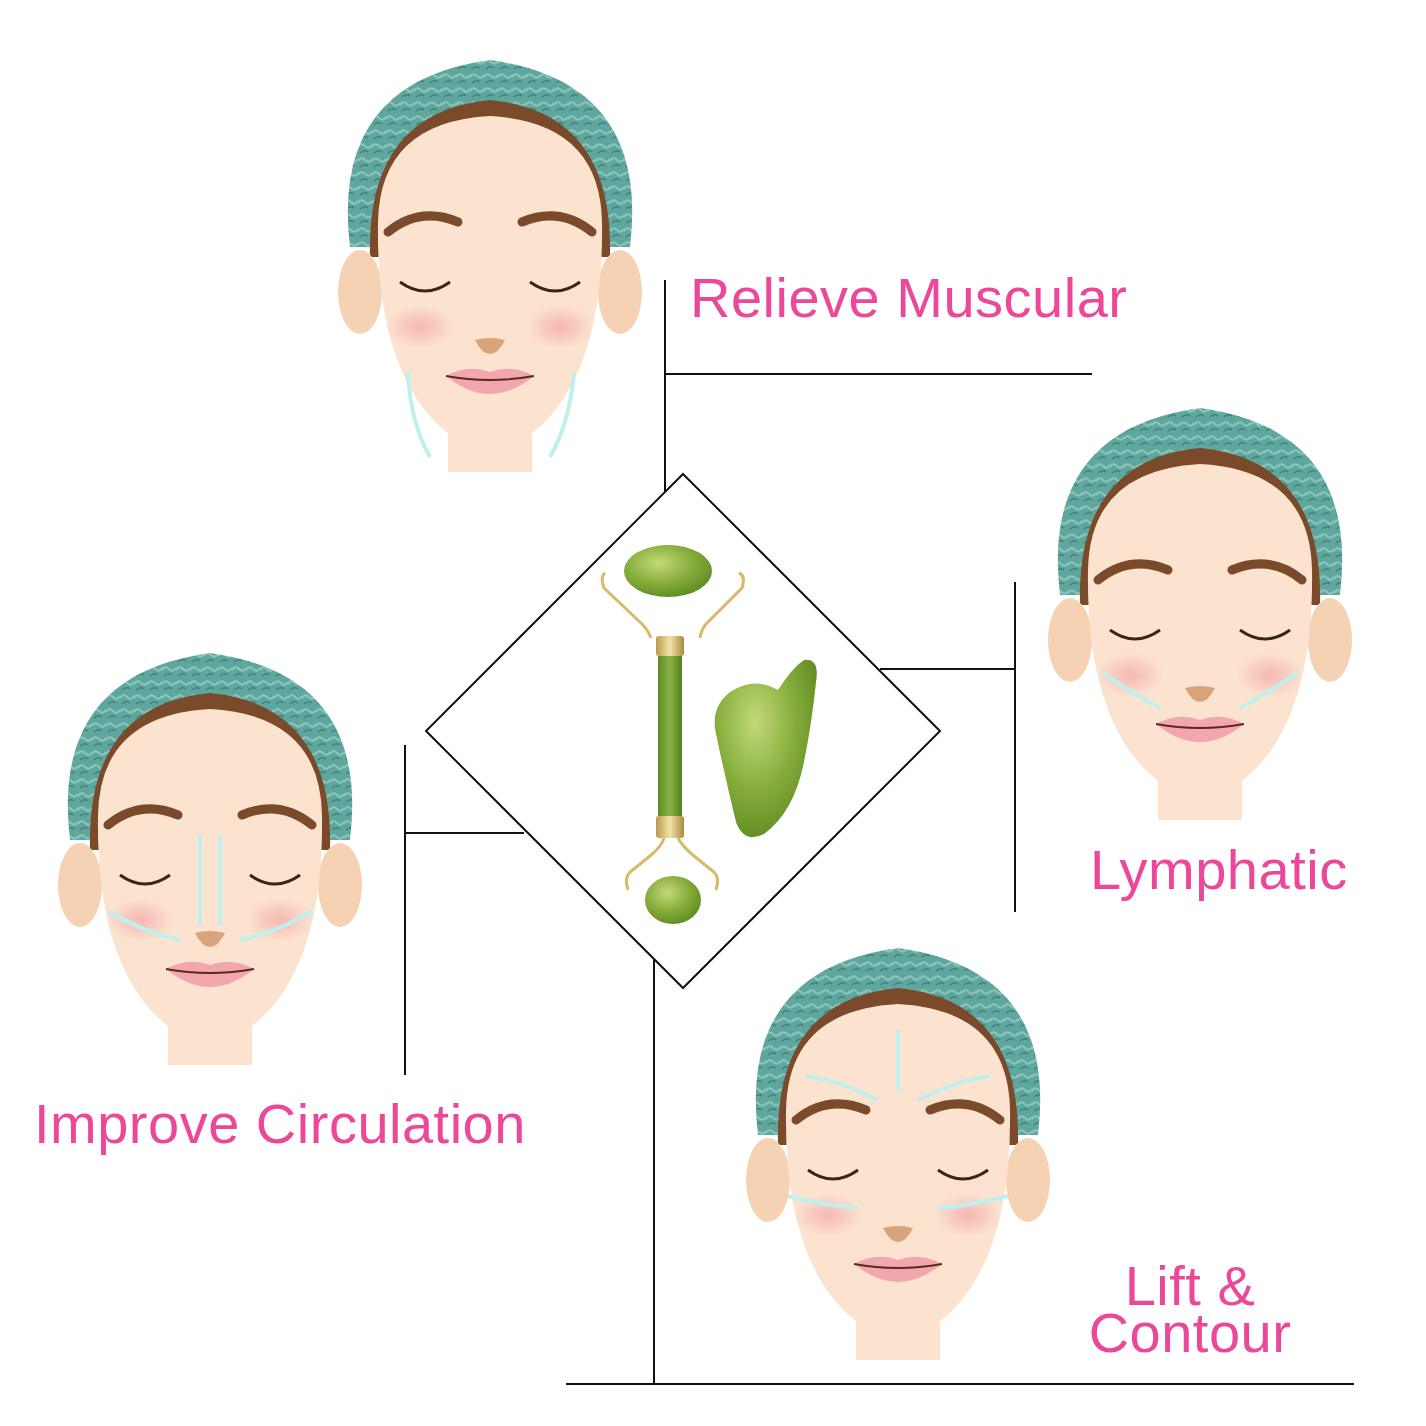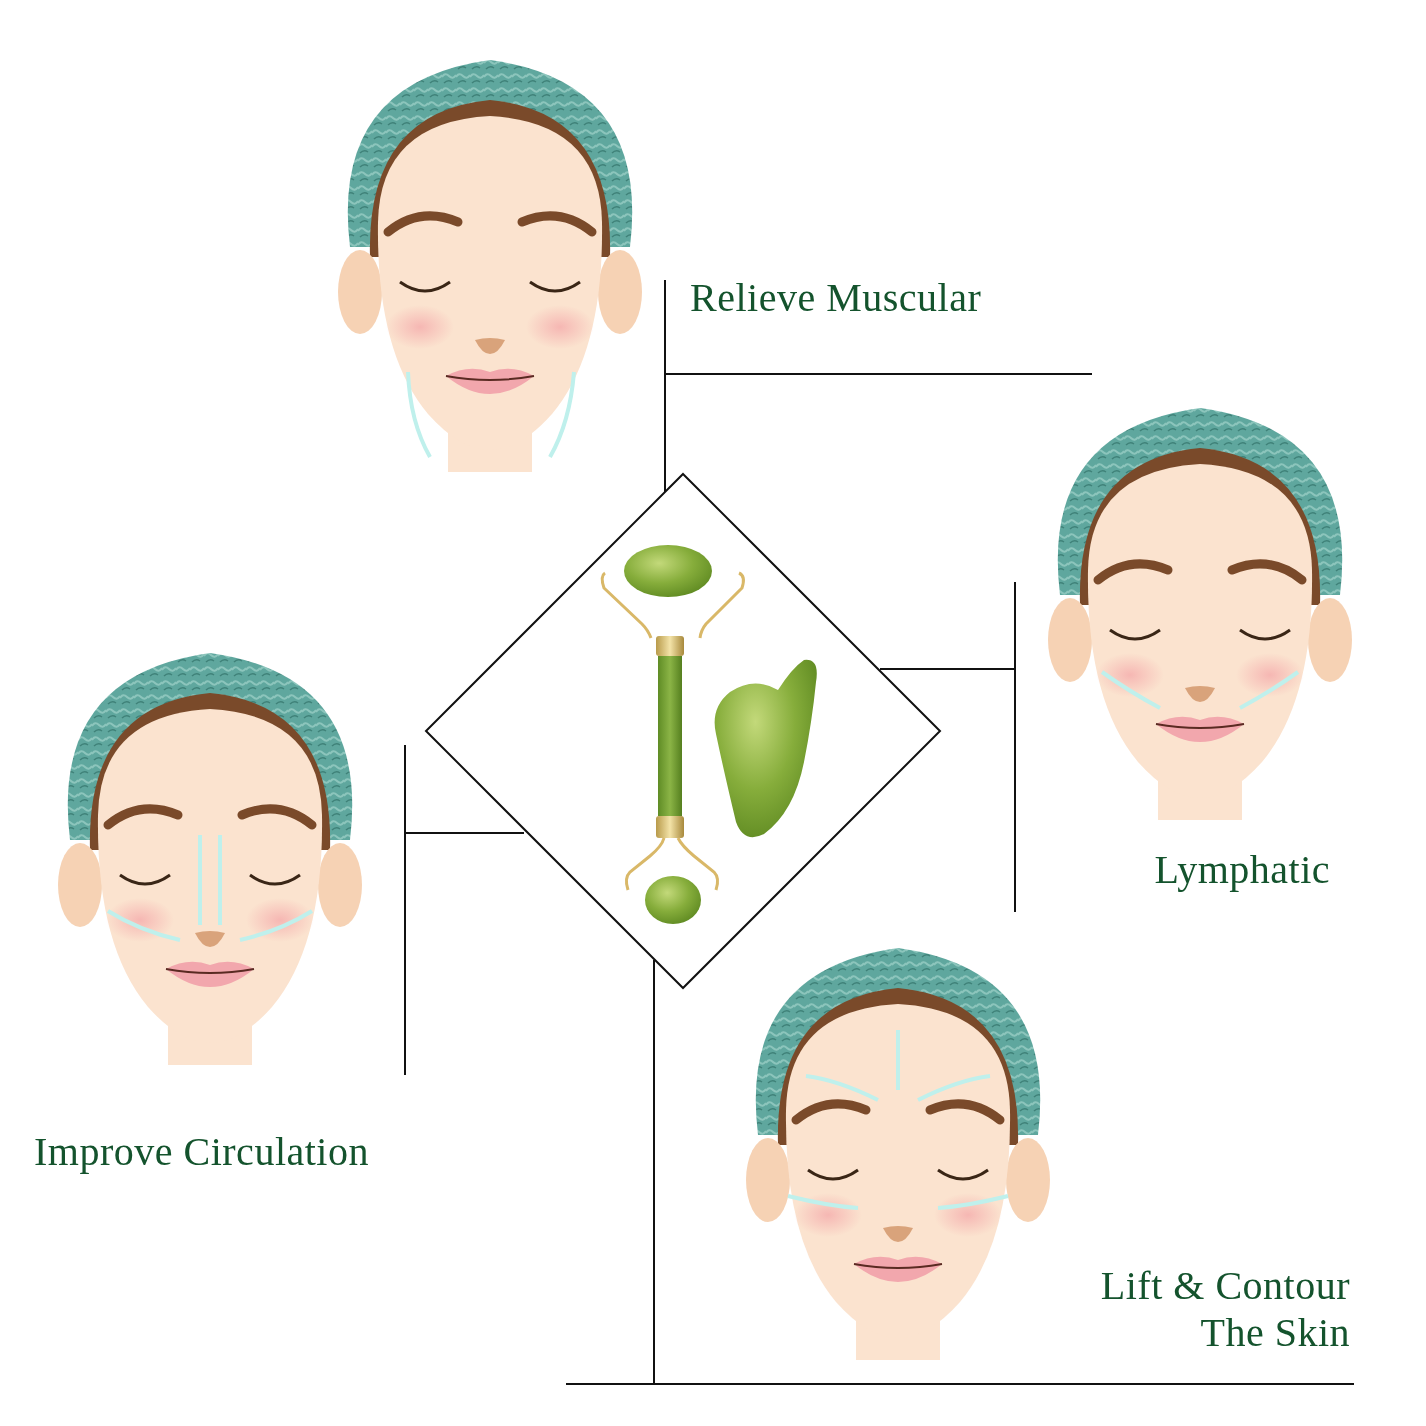--- a/index.html
+++ b/index.html
@@ -1,19 +1,19 @@
 <!DOCTYPE html>
 <html><head>
 <meta charset="utf-8">
 <style>
   html, body { margin:0; padding:0; background:#ffffff; }
   body { width:1426px; height:1426px; position:relative; overflow:hidden; font-family:"DejaVu Sans", sans-serif; }
   .abs { position:absolute; }
   .line { position:absolute; background:#111; }
-  .label { position:absolute; color:#14532d; font-family:Liberation Serif, serif; font-size:40px; line-height:47px; letter-spacing:0.5px; }
+  .label { position:absolute; color:#ec4899; font-family:Liberation Sans, sans-serif; font-size:56px; line-height:47px; letter-spacing:0.5px; }
   .label.center { text-align:center; }
   svg { display:block; }
 </style>
 </head>
 <body>
 
 <div class="line" style="left:664px; top:280px; width:2px; height:212px;"></div>
 <div class="line" style="left:664px; top:373px; width:428px; height:2px;"></div>
 <div class="line" style="left:880px; top:668px; width:136px; height:2px;"></div>
 <div class="line" style="left:1014px; top:582px; width:2px; height:330px;"></div>
@@ -128,20 +128,19 @@
 </div>
 
 <div class="label" style="left:690px; top:274px;">
   <div>Relieve Muscular</div>
 </div>
 
 <div class="label center" style="left:1090px; top:846px; width:240px;text-align:right;">
   <div>Lymphatic</div>
 </div>
 
-<div class="label" style="left:34px; top:1100px;margin-top:28px;">
+<div class="label" style="left:34px; top:1100px;">
   <div>Improve Circulation</div>
 </div>
 
-<div class="label center" style="left:1030px; top:1262px; width:320px;text-align:right;">
+<div class="label center" style="left:1030px; top:1262px; width:320px;">
   <div>Lift &amp; Contour</div>
-  <div>The Skin</div>
 </div>
 
 </body></html>

